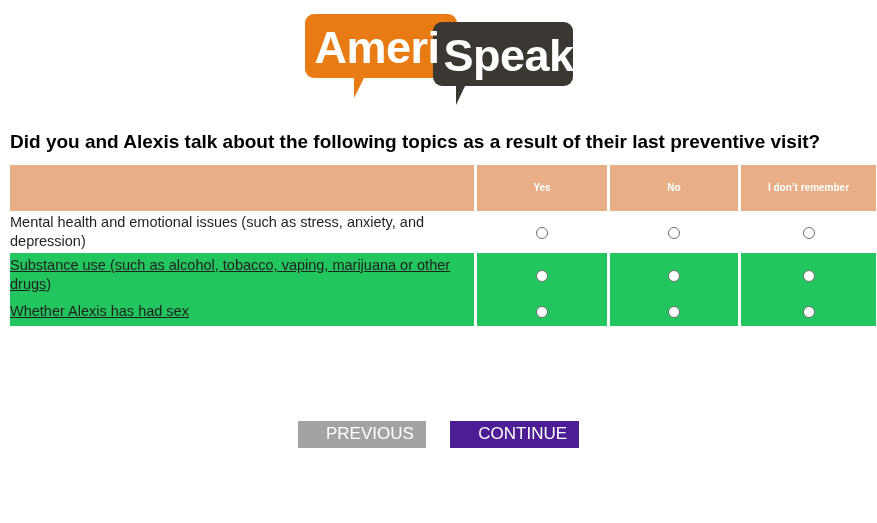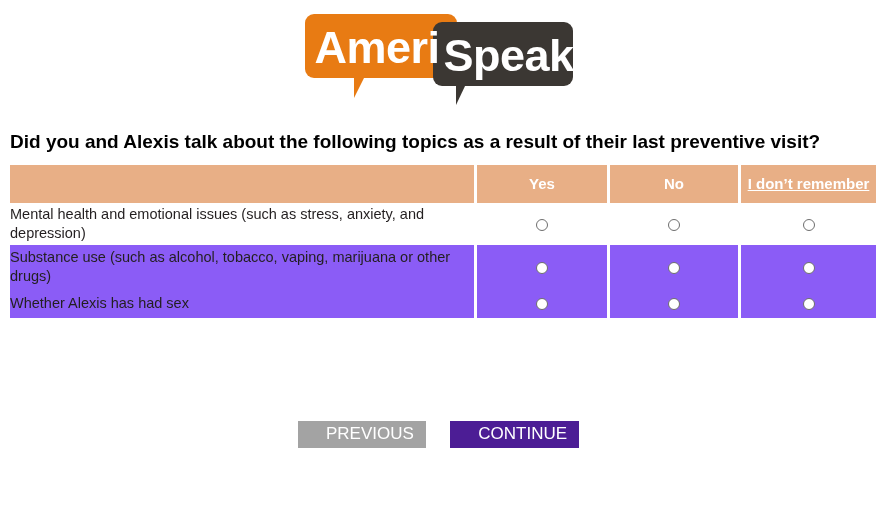--- a/index.html
+++ b/index.html
@@ -104,40 +104,40 @@
     top: 165px;
     width: 828px;
     border-collapse: collapse;
     table-layout: fixed;
     font-size: 14px;
   }
   .grid th {
     background: #E8AF86;
     color: #ffffff;
     font-weight: bold;
-    font-size: 15px;
+    font-size: 10px;
     text-align: center;
     vertical-align: middle;
-    height: 38px;
+    height: 46px;
     border-right: 3px solid #ffffff;
     padding: 0 4px;
     line-height: 1.15;
   }
-  .grid th:last-child { border-right: none; text-decoration: underline; }
+  .grid th:last-child { border-right: none; }
   .grid th.corner {
     background: #E8AF86;
   }
   .grid td {
     vertical-align: middle;
     border-right: 3px solid #ffffff;
     padding: 0;
   }
   .grid td:last-child { border-right: none; }
   .grid tr.odd td { background: #ffffff; }
-  .grid tr.even td { background: #8b5cf6; }
+  .grid tr.even td { background: #22c55e; text-decoration: underline; }
 
   .rowlabel {
     padding: 6px 10px 6px 12px;
     color: #231f20;
     font-size: 14.5px;
     line-height: 1.28;
   }
   .radiocell {
     text-align: center;
   }

